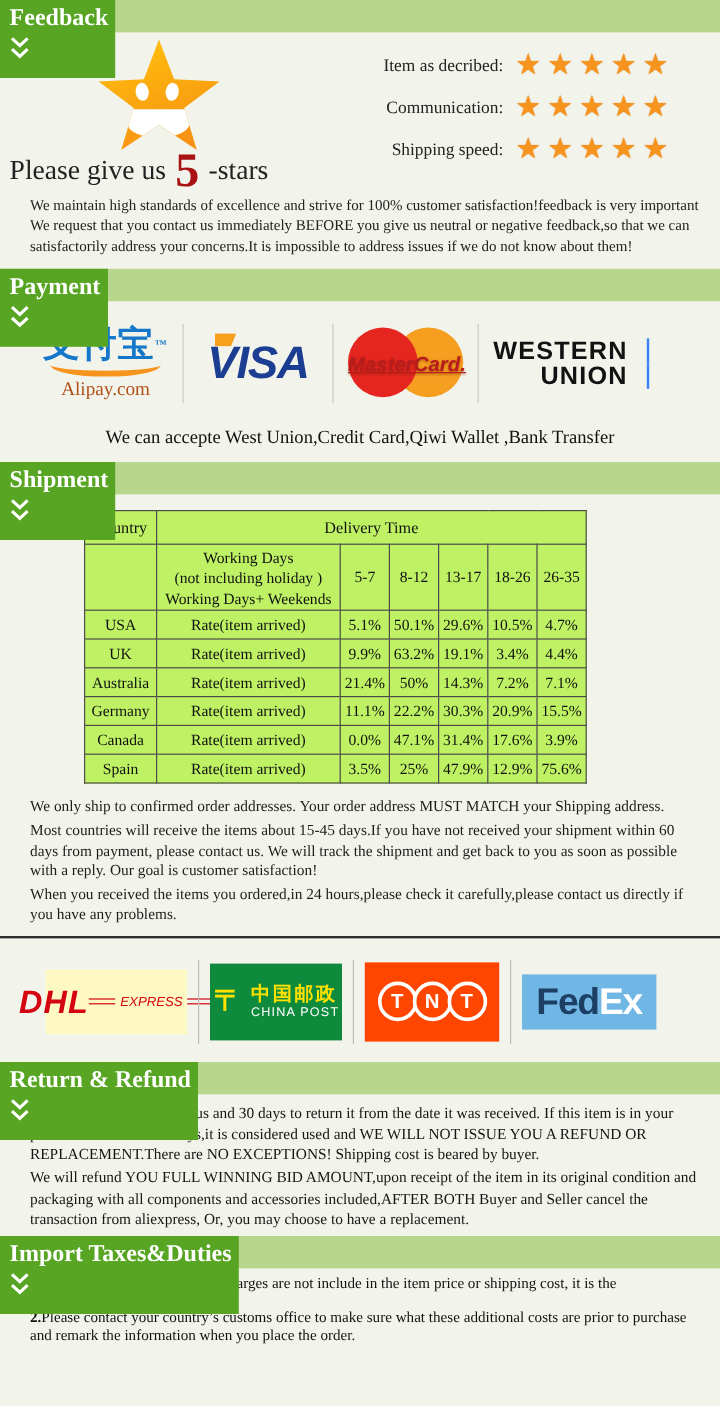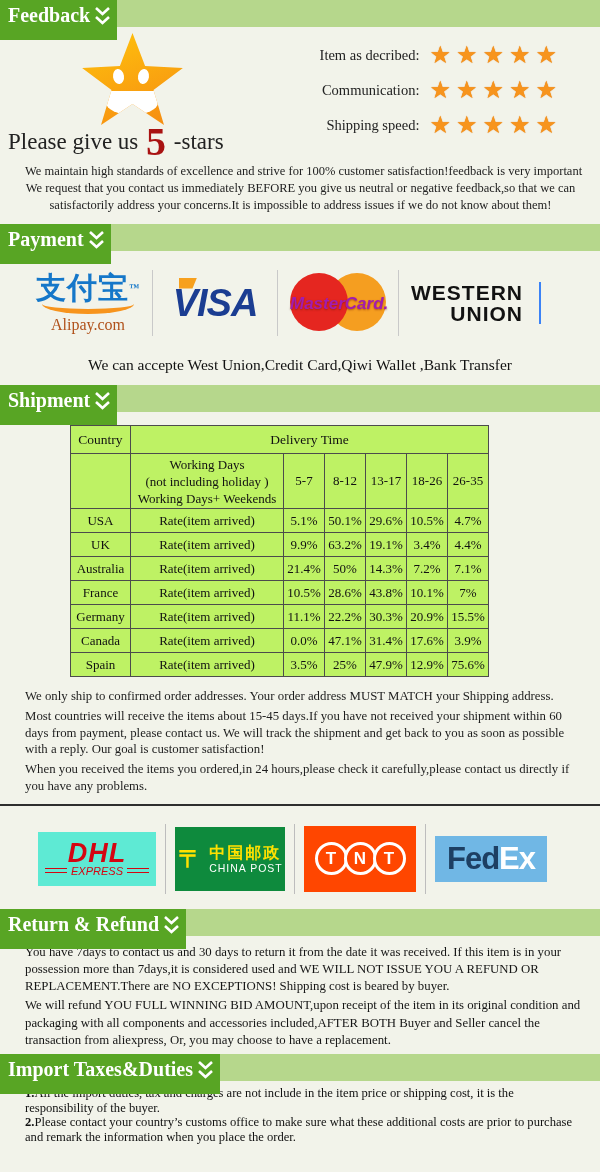--- a/index.html
+++ b/index.html
@@ -10,21 +10,21 @@
     color:#1b1b1b;
     position:relative;
   }
   
   .band{position:relative;height:27px;background:#b6d78c;z-index:2;}
   .tag{
     position:absolute;left:0;top:0;
     background:#58a524;color:#fff;
     font-weight:bold;font-size:20px;line-height:20px;
     padding:5px 6px 9px 8px;
-    display:flex;align-items:flex-start;gap:4px;white-space:nowrap;
+    display:flex;align-items:flex-start;gap:4px;white-space:nowrap;flex-direction:column;
   }
   .chev{display:inline-block;margin-top:1px;}
   
   .fb-content{display:flex;margin:6px 0 0 0;height:122px;}
   .star-art{position:relative;width:260px;}
   .big-star{
     position:absolute;left:80px;top:0;width:105px;height:100px;
     background:linear-gradient(160deg,#ffc droplet,#f7941d);
     background:linear-gradient(160deg,#ffc40c,#f58613);
     clip-path:polygon(50% 0%,62% 33%,98% 35%,70% 57%,80% 92%,50% 71%,20% 92%,30% 57%,2% 35%,38% 33%);
@@ -36,40 +36,40 @@
     position:absolute;left:26px;top:58px;width:52px;height:24px;background:#fff;
     border-radius:4px 4px 50px 50px/4px 4px 24px 24px;
   }
   .plea{position:absolute;left:8px;top:96px;font-size:23px;color:#222;white-space:nowrap;}
   .plea .five{font-size:40px;color:#a91212;font-weight:bold;line-height:20px;vertical-align:-6px;padding:0 2px;}
   .ratings{flex:1;padding-top:8px;}
   .rating-row{display:flex;justify-content:flex-end;align-items:center;margin:0 38px 7px 0;height:28px;}
   .rating-label{font-size:14.5px;color:#222;margin-right:10px;}
   .rating-stars{font-size:24px;letter-spacing:5px;color:#f7941d;text-shadow:0 0 1px #d86e00;line-height:24px;}
   .fb-note{margin:8px 24px 0 25px;font-size:12.5px;line-height:17px;color:#222;}
-  .fb-note div{white-space:nowrap;text-align:center;}
+  .fb-note div{white-space:nowrap;}
   
   .pay-band{margin-top:10px;}
   .pay-row{display:flex;align-items:center;margin:16px 0 0 36px;height:72px;}
   .vdiv{width:1px;height:66px;background:#c9c9c9;margin:0 12px;}
   .alipay{width:104px;text-align:center;}
   .alipay-cn{font-size:30px;font-weight:bold;color:#1577c9;letter-spacing:1px;line-height:30px;}
   .alipay-tm{font-size:10px;vertical-align:top;color:#1577c9;}
   .alipay-swoosh{width:92px;height:10px;margin:-4px auto 0;border-bottom:5px solid #f7941d;border-radius:0 0 50% 50%/0 0 10px 10px;}
   .alipay-domain{font-size:16px;color:#b0511a;margin-top:2px;}
   .visa{position:relative;width:100px;text-align:center;}
   .visa-text{font-family:"Liberation Sans",sans-serif;font-style:italic;font-weight:bold;font-size:38px;color:#1b3d92;letter-spacing:-1px;}
   .visa-flag{position:absolute;left:14px;top:-4px;width:18px;height:11px;background:#f7a01e;clip-path:polygon(0 0,100% 0,75% 100%,0 100%);}
   .mc{position:relative;width:96px;height:60px;}
   .mc-c{position:absolute;top:0;width:58px;height:58px;border-radius:50%;}
   .mc-red{left:0;background:#e52620;z-index:1;}
   .mc-org{right:0;background:#f59e20;z-index:0;}
   .mc-text{position:absolute;z-index:2;top:21px;left:0;width:100%;text-align:center;
-    font-family:"Liberation Sans",sans-serif;font-style:italic;font-weight:bold;font-size:17px;color:#a21caf;
-    text-shadow:0 1px 2px rgba(120,30,0,.55);}
+    font-family:"Liberation Sans",sans-serif;font-style:italic;font-weight:bold;font-size:17px;color:#b91c1c;
+    text-shadow:0 1px 2px rgba(120,30,0,.55);text-decoration:underline;}
   .wu{font-family:"Liberation Sans",sans-serif;font-weight:bold;color:#121212;line-height:21px;font-size:21px;letter-spacing:1px;text-align:right;}
   .wu div{display:inline-block;border-right:2px solid #3b82f6;padding-right:16px;}
   .wu .l2{margin-right:0;}
   .pay-caption{text-align:center;font-size:15.5px;margin-top:17px;color:#111;font-family:Liberation Serif, serif;}
   
   .ship-band{margin-top:11px;}
   table.rates{border-collapse:collapse;margin:13px 0 0 70px;background:#bef264;}
   table.rates td{border:1px solid #4c4c4c;font-size:13px;color:#111;text-align:center;padding:1px 2px;}
   td.c-country{width:55px;}
   td.c-work{width:148px;text-align:left;padding-left:8px;}
@@ -78,21 +78,21 @@
   tr.sub td{height:52px;}
   tr.data td{height:21px;}
   .work-lines div{line-height:17px;font-size:13px;}
   
   .ship-note{margin:11px 20px 0 25px;font-size:12.8px;line-height:16.8px;color:#1d1d1d;}
   .ship-note p{margin:0 0 3px 0;}
   .rule{border:none;border-top:2px solid #2e2e2e;margin:9px 0 0 0;}
   
   .courier-row{display:flex;align-items:center;margin:17px 0 0 38px;height:72px;}
   .cdiv{width:1px;height:70px;background:#bdbdbd;margin:0 9px;}
-  .dhl{width:118px;height:54px;background:#5eead4;display:flex;flex-direction:column;justify-content:center;align-items:center;}
+  .dhl{width:118px;height:54px;background:#fef9c3;display:flex;flex-direction:row;justify-content:center;align-items:center;}
   .dhl-main{font-family:"Liberation Sans",sans-serif;font-weight:bold;font-style:italic;font-size:27px;line-height:24px;color:#d40511;letter-spacing:1px;}
   .dhl-sub{font-family:"Liberation Sans",sans-serif;font-style:italic;font-size:11px;color:#d40511;display:flex;align-items:center;gap:4px;}
   .dhl-sub::before,.dhl-sub::after{content:"";display:block;width:22px;height:3px;border-top:1px solid #d40511;border-bottom:1px solid #d40511;}
   .cpost{width:110px;height:64px;background:#0e8a3d;display:flex;align-items:center;justify-content:center;gap:6px;}
   .cp-emblem{width:26px;height:26px;color:#ffe100;font-weight:bold;font-size:24px;line-height:26px;text-align:center;font-family:"Liberation Sans",sans-serif;}
   .cp-cn{font-size:16px;font-weight:bold;color:#ffe100;letter-spacing:2px;line-height:18px;}
   .cp-en{font-size:10.5px;color:#fff;font-family:"Liberation Sans",sans-serif;letter-spacing:1px;}
   .tnt{width:112px;height:66px;background:#ff4600;display:flex;align-items:center;justify-content:center;}
   .tnt-c{width:27px;height:27px;border:3px solid #fff;border-radius:50%;margin:0 -2px;display:flex;align-items:center;justify-content:center;
     font-family:"Liberation Sans",sans-serif;font-weight:bold;font-size:17px;color:#fff;background:#ff4600;}
@@ -245,29 +245,20 @@
   <tr class="data">
     <td>Australia</td>
     <td>Rate(item arrived)</td>
     <td>21.4%</td>
     <td>50%</td>
     <td>14.3%</td>
     <td>7.2%</td>
     <td>7.1%</td>
   </tr>
   <tr class="data">
-    <td>France</td>
-    <td>Rate(item arrived)</td>
-    <td>10.5%</td>
-    <td>28.6%</td>
-    <td>43.8%</td>
-    <td>10.1%</td>
-    <td>7%</td>
-  </tr>
-  <tr class="data">
     <td>Germany</td>
     <td>Rate(item arrived)</td>
     <td>11.1%</td>
     <td>22.2%</td>
     <td>30.3%</td>
     <td>20.9%</td>
     <td>15.5%</td>
   </tr>
   <tr class="data">
     <td>Canada</td>

